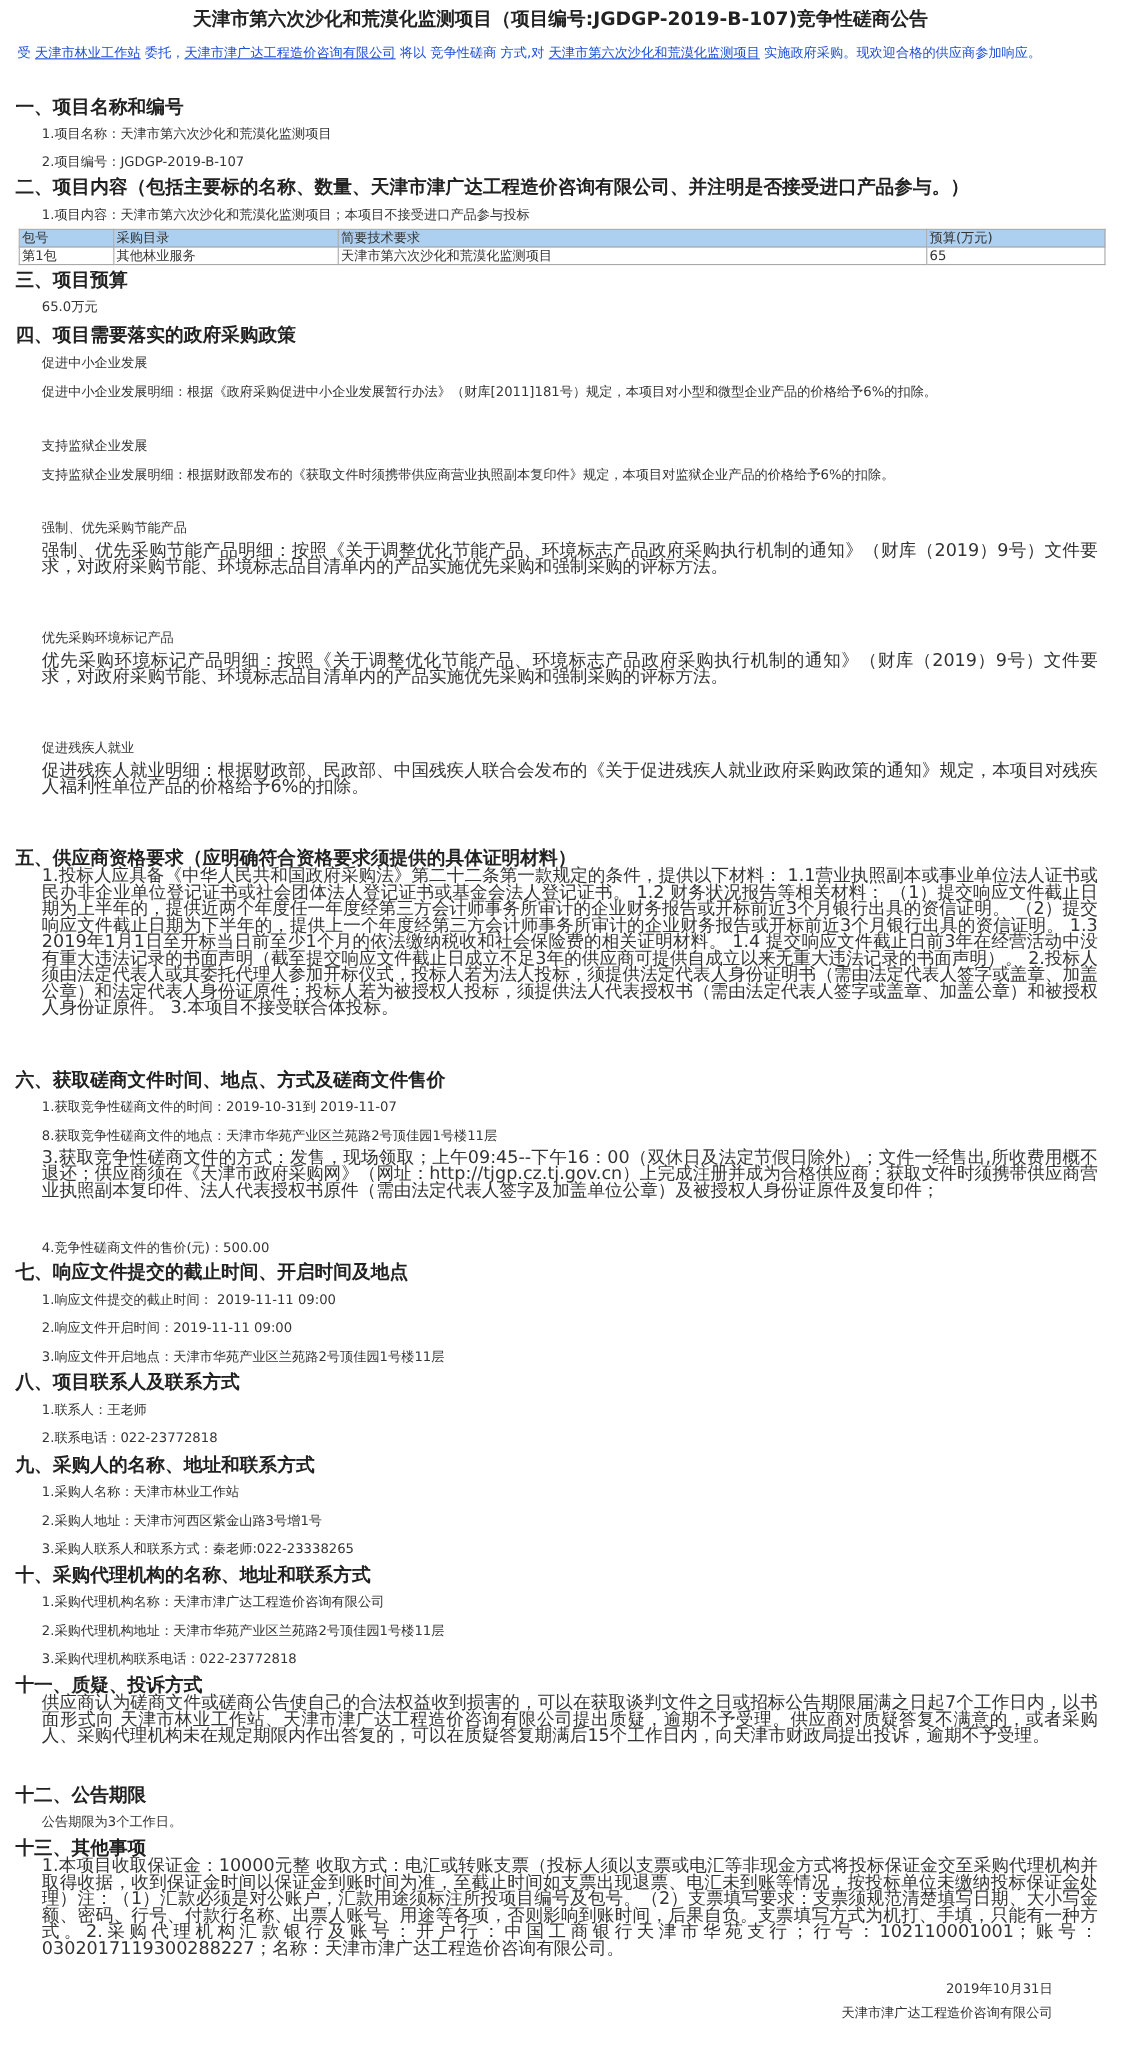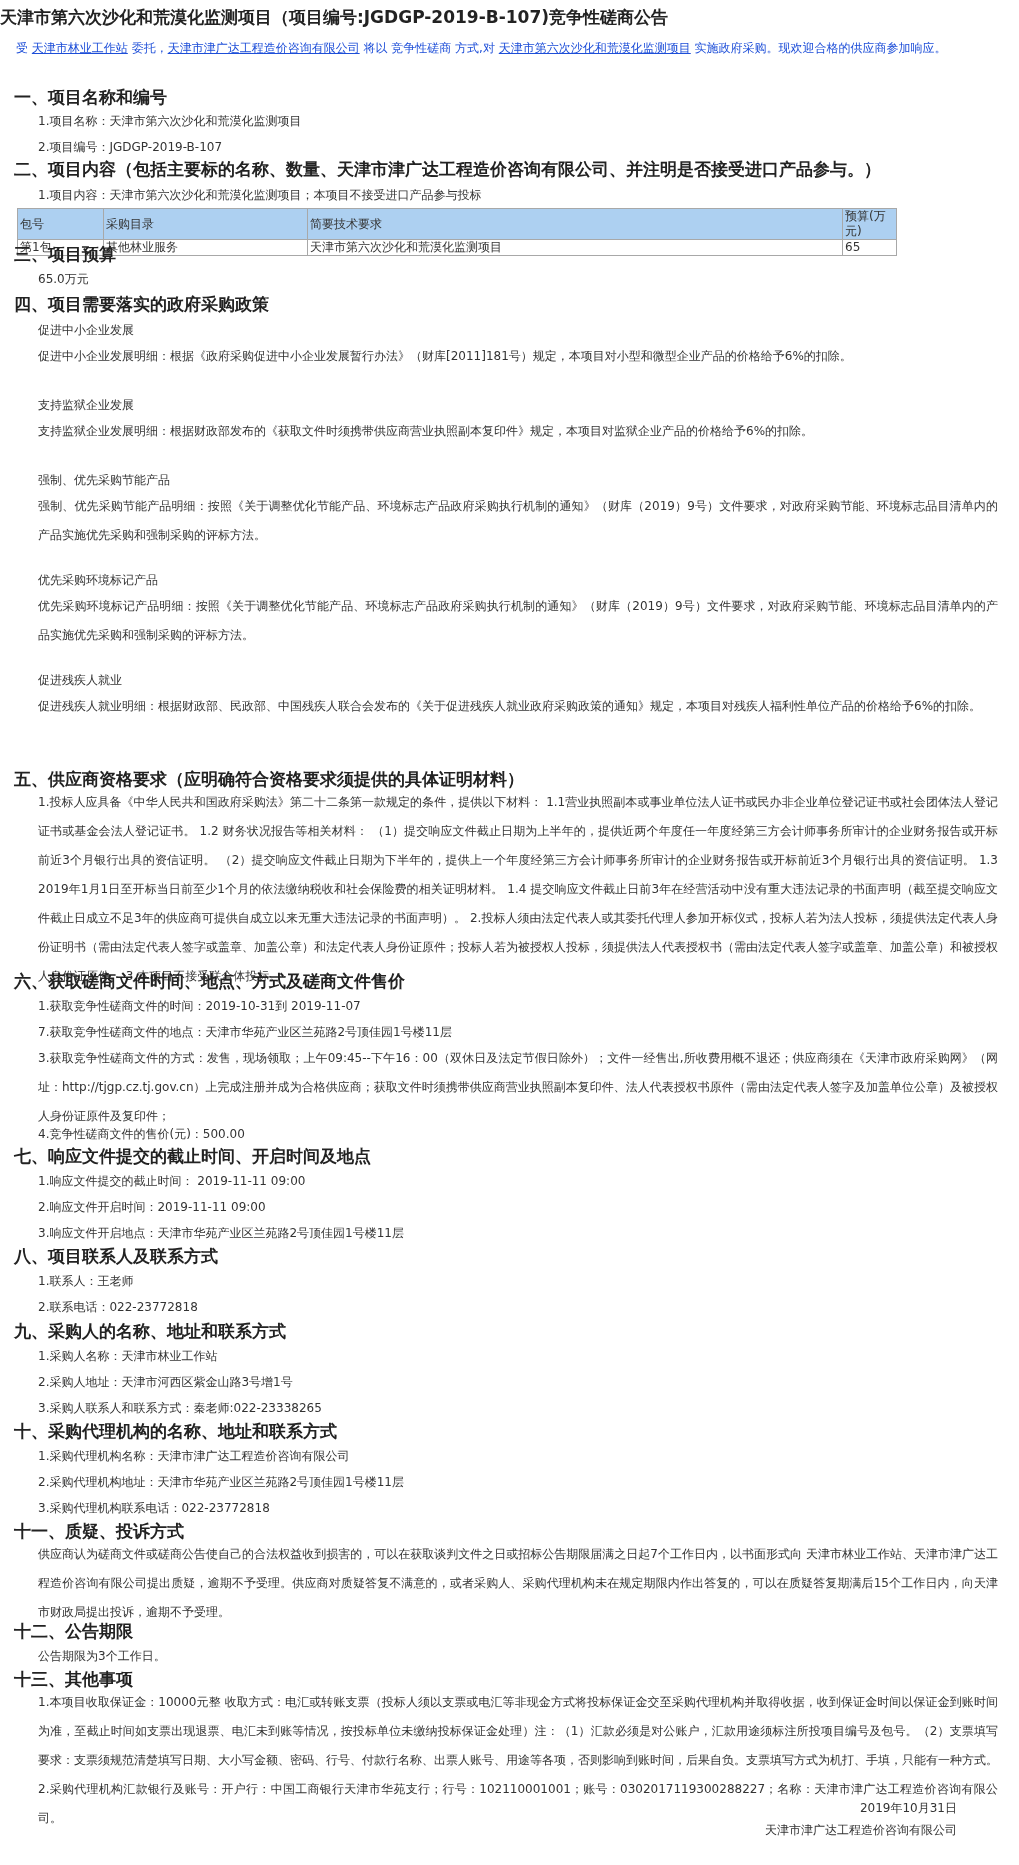--- a/index.html
+++ b/index.html
@@ -3,41 +3,41 @@
 <meta charset="utf-8">
 <style>
   html, body { margin:0; padding:0; background:#ffffff; }
   body {
     width:1019px; height:1865px; overflow:hidden; position:relative;
     font-family:"DejaVu Sans", "Liberation Sans", sans-serif;
     color:#333333; font-size:12px;
   }
   .page { position:absolute; left:0; top:0; width:1019px; }
   .title {
-    position:absolute; left:0; top:6px; width:1019px; text-align:left;
+    position:absolute; left:0; top:6px; width:1019px; text-align:center;
     font-size:17px; font-weight:bold; color:#222; letter-spacing:0px;
   }
   .intro {
     position:absolute; left:16px; top:36px; width:990px;
     font-size:12px; line-height:24px; color:#1d4ed8;
   }
   .intro u { text-decoration:underline; }
   .h {
     position:absolute; left:14px; font-size:17px; font-weight:bold; color:#222;
     white-space:nowrap;
   }
   .p {
     position:absolute; left:38px; font-size:12px; color:#333; white-space:nowrap;
   }
   .para {
-    position:absolute; left:38px; width:960px; font-size:12px; color:#333;
-    line-height:29px; text-align:justify;
+    position:absolute; left:38px; width:960px; font-size:16px; color:#333;
+    line-height:15px; text-align:justify;
   }
   table.pkg {
-    position:absolute; left:17px; top:208px; width:880px;
+    position:absolute; left:17px; top:208px; width:988px;
     border-collapse:collapse; font-size:12px; color:#333;
   }
   table.pkg th, table.pkg td {
     border:1px solid #a8a8a8; padding:0 2px; height:15px; line-height:15px;
     text-align:left; font-weight:normal;
   }
   table.pkg th { background:#add0f1; }
   .sign { position:absolute; right:62px; font-size:12px; color:#333; text-align:right; white-space:nowrap; }
 </style>
 </head>
@@ -91,21 +91,21 @@
   <div class="p" style="top:572px">优先采购环境标记产品</div>
   <div class="para" style="top:592px">优先采购环境标记产品明细：按照《关于调整优化节能产品、环境标志产品政府采购执行机制的通知》（财库（2019）9号）文件要求，对政府采购节能、环境标志品目清单内的产品实施优先采购和强制采购的评标方法。</div>
   <div class="p" style="top:672px">促进残疾人就业</div>
   <div class="para" style="top:692px">促进残疾人就业明细：根据财政部、民政部、中国残疾人联合会发布的《关于促进残疾人就业政府采购政策的通知》规定，本项目对残疾人福利性单位产品的价格给予6%的扣除。</div>
 
   <div class="h" style="top:768px">五、供应商资格要求（应明确符合资格要求须提供的具体证明材料）</div>
   <div class="para" style="top:788px">1.投标人应具备《中华人民共和国政府采购法》第二十二条第一款规定的条件，提供以下材料： 1.1营业执照副本或事业单位法人证书或民办非企业单位登记证书或社会团体法人登记证书或基金会法人登记证书。 1.2 财务状况报告等相关材料： （1）提交响应文件截止日期为上半年的，提供近两个年度任一年度经第三方会计师事务所审计的企业财务报告或开标前近3个月银行出具的资信证明。 （2）提交响应文件截止日期为下半年的，提供上一个年度经第三方会计师事务所审计的企业财务报告或开标前近3个月银行出具的资信证明。 1.3 2019年1月1日至开标当日前至少1个月的依法缴纳税收和社会保险费的相关证明材料。 1.4 提交响应文件截止日前3年在经营活动中没有重大违法记录的书面声明（截至提交响应文件截止日成立不足3年的供应商可提供自成立以来无重大违法记录的书面声明）。 2.投标人须由法定代表人或其委托代理人参加开标仪式，投标人若为法人投标，须提供法定代表人身份证明书（需由法定代表人签字或盖章、加盖公章）和法定代表人身份证原件；投标人若为被授权人投标，须提供法人代表授权书（需由法定代表人签字或盖章、加盖公章）和被授权人身份证原件。 3.本项目不接受联合体投标。</div>
 
   <div class="h" style="top:970px">六、获取磋商文件时间、地点、方式及磋商文件售价</div>
   <div class="p" style="top:998px">1.获取竞争性磋商文件的时间：2019-10-31到 2019-11-07</div>
-  <div class="p" style="top:1024px">7.获取竞争性磋商文件的地点：天津市华苑产业区兰苑路2号顶佳园1号楼11层</div>
+  <div class="p" style="top:1024px">8.获取竞争性磋商文件的地点：天津市华苑产业区兰苑路2号顶佳园1号楼11层</div>
   <div class="para" style="top:1044px">3.获取竞争性磋商文件的方式：发售，现场领取；上午09:45--下午16：00（双休日及法定节假日除外）；文件一经售出,所收费用概不退还；供应商须在《天津市政府采购网》（网址：http://tjgp.cz.tj.gov.cn）上完成注册并成为合格供应商；获取文件时须携带供应商营业执照副本复印件、法人代表授权书原件（需由法定代表人签字及加盖单位公章）及被授权人身份证原件及复印件；</div>
   <div class="p" style="top:1126px">4.竞争性磋商文件的售价(元)：500.00</div>
 
   <div class="h" style="top:1145px">七、响应文件提交的截止时间、开启时间及地点</div>
   <div class="p" style="top:1173px">1.响应文件提交的截止时间： 2019-11-11 09:00</div>
   <div class="p" style="top:1199px">2.响应文件开启时间：2019-11-11 09:00</div>
   <div class="p" style="top:1225px">3.响应文件开启地点：天津市华苑产业区兰苑路2号顶佳园1号楼11层</div>
 
   <div class="h" style="top:1245px">八、项目联系人及联系方式</div>
   <div class="p" style="top:1273px">1.联系人：王老师</div>

